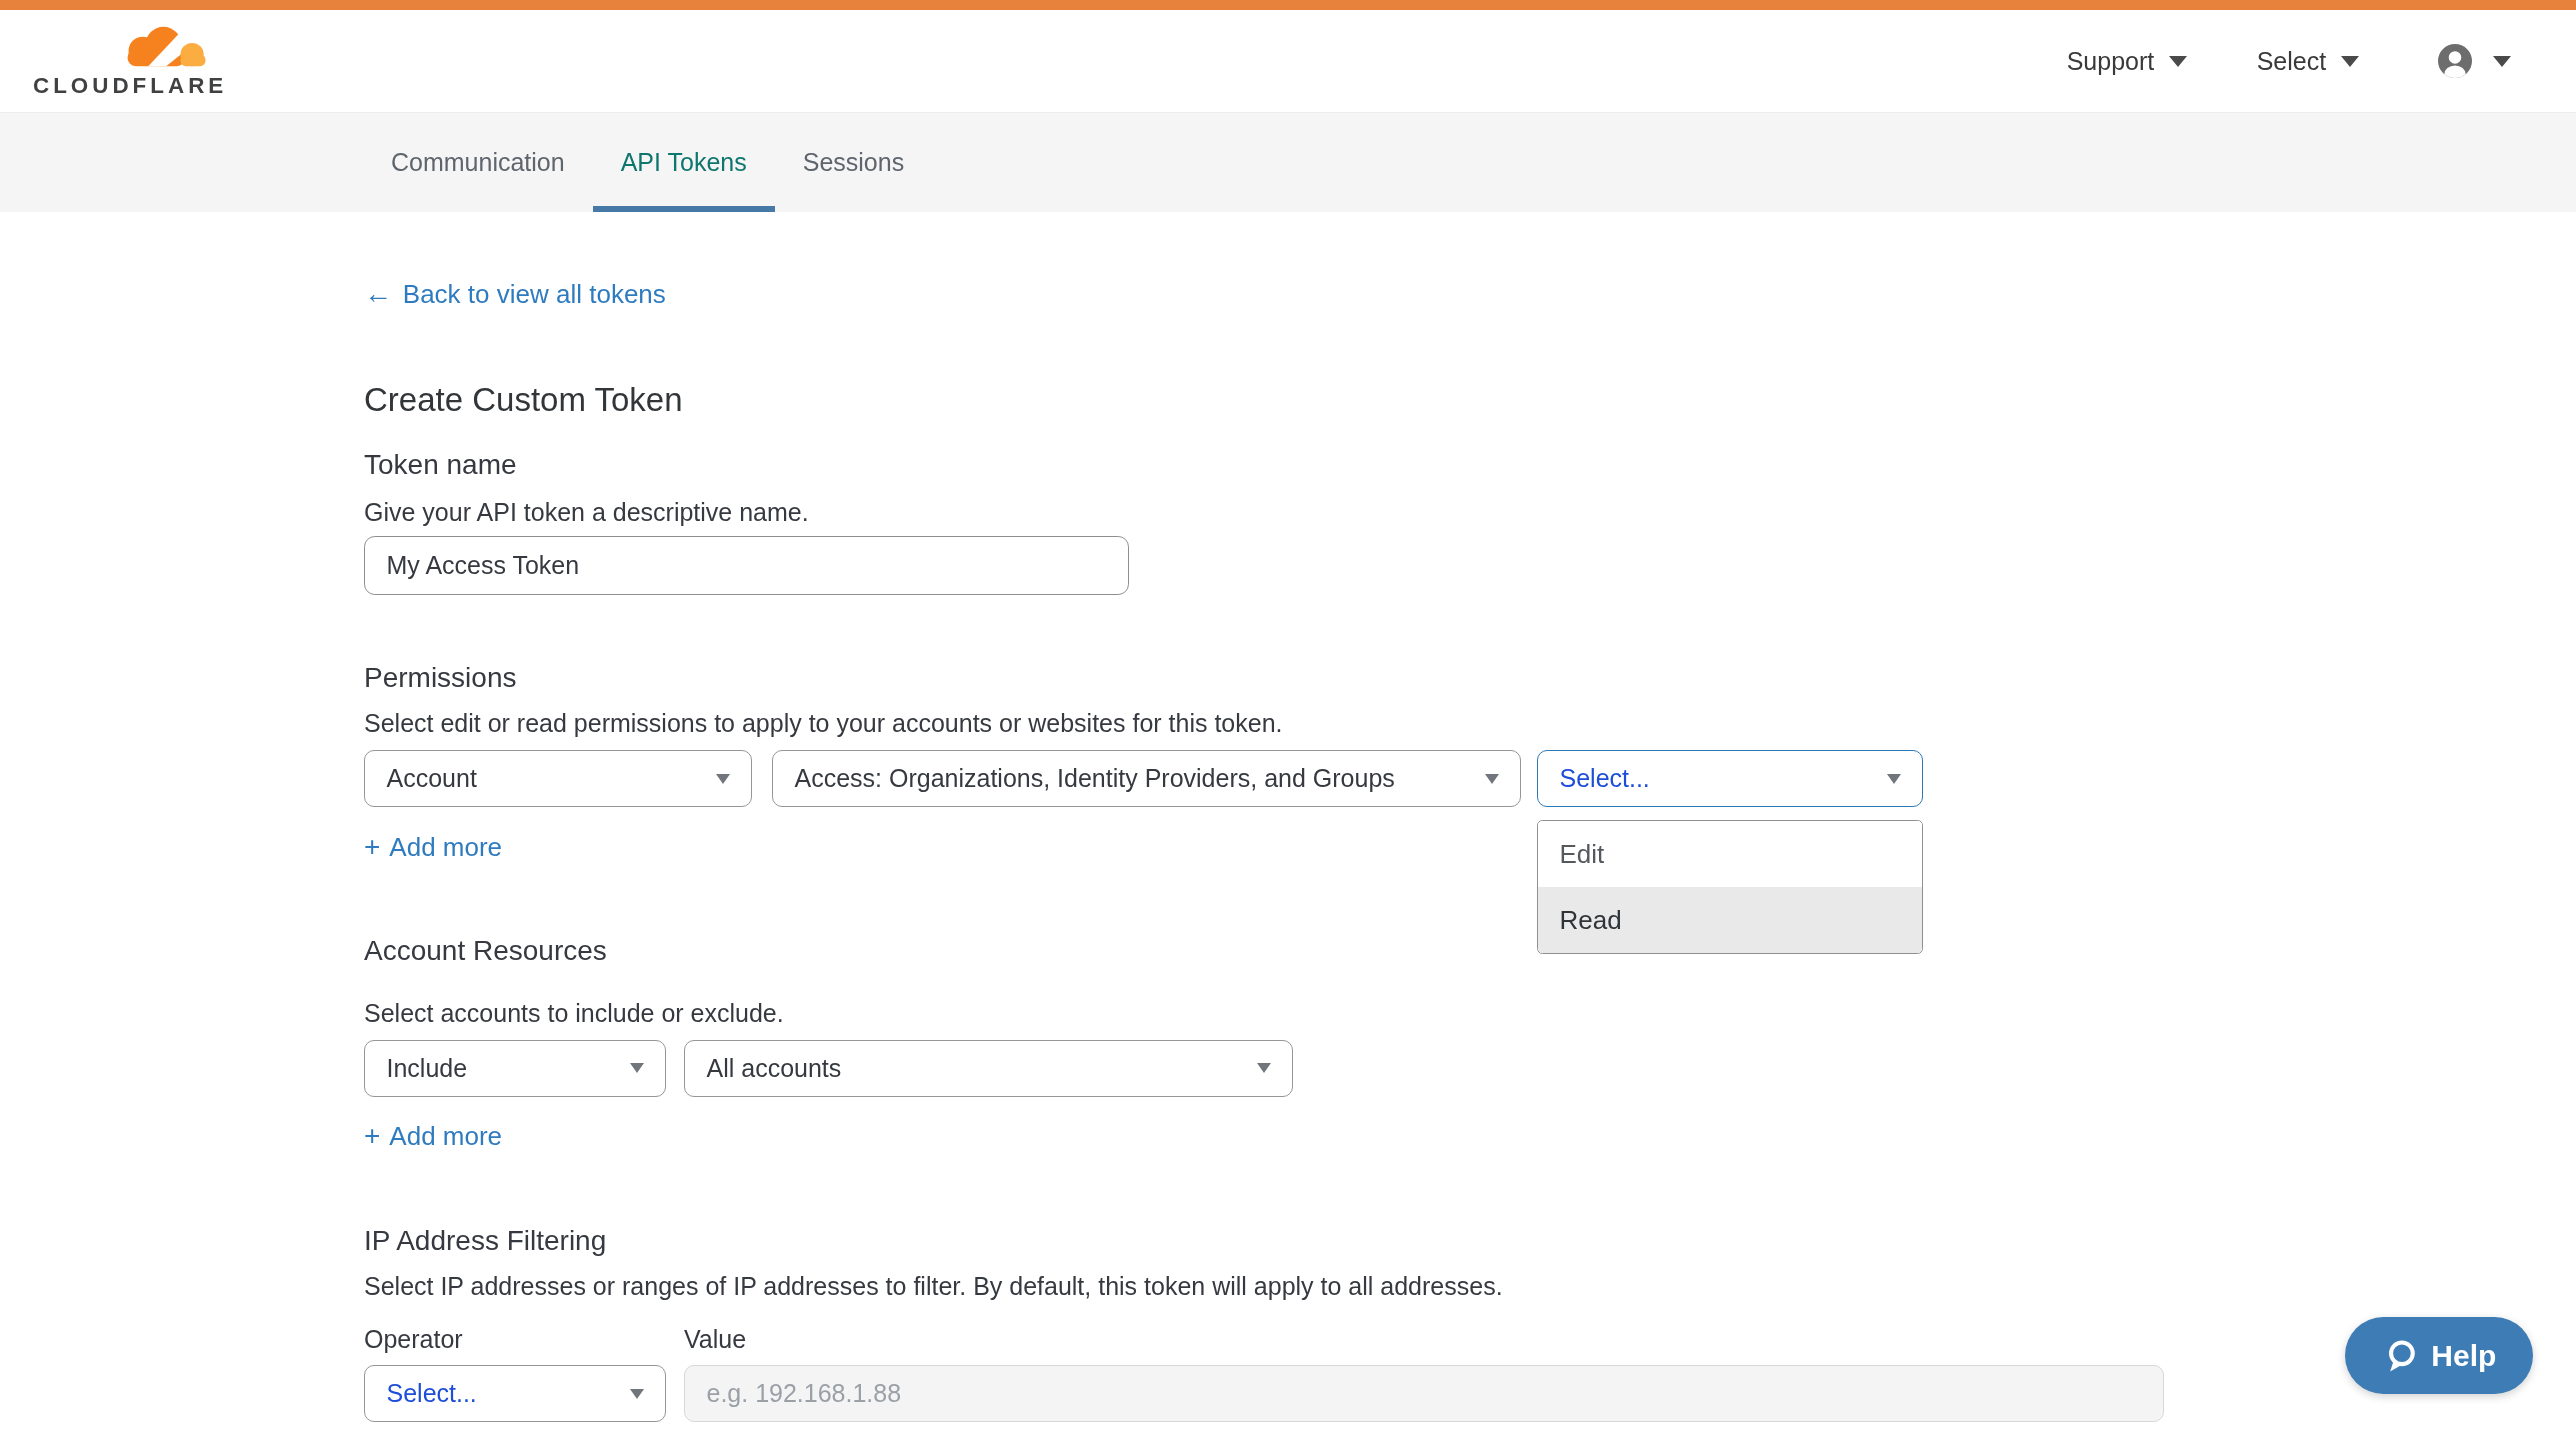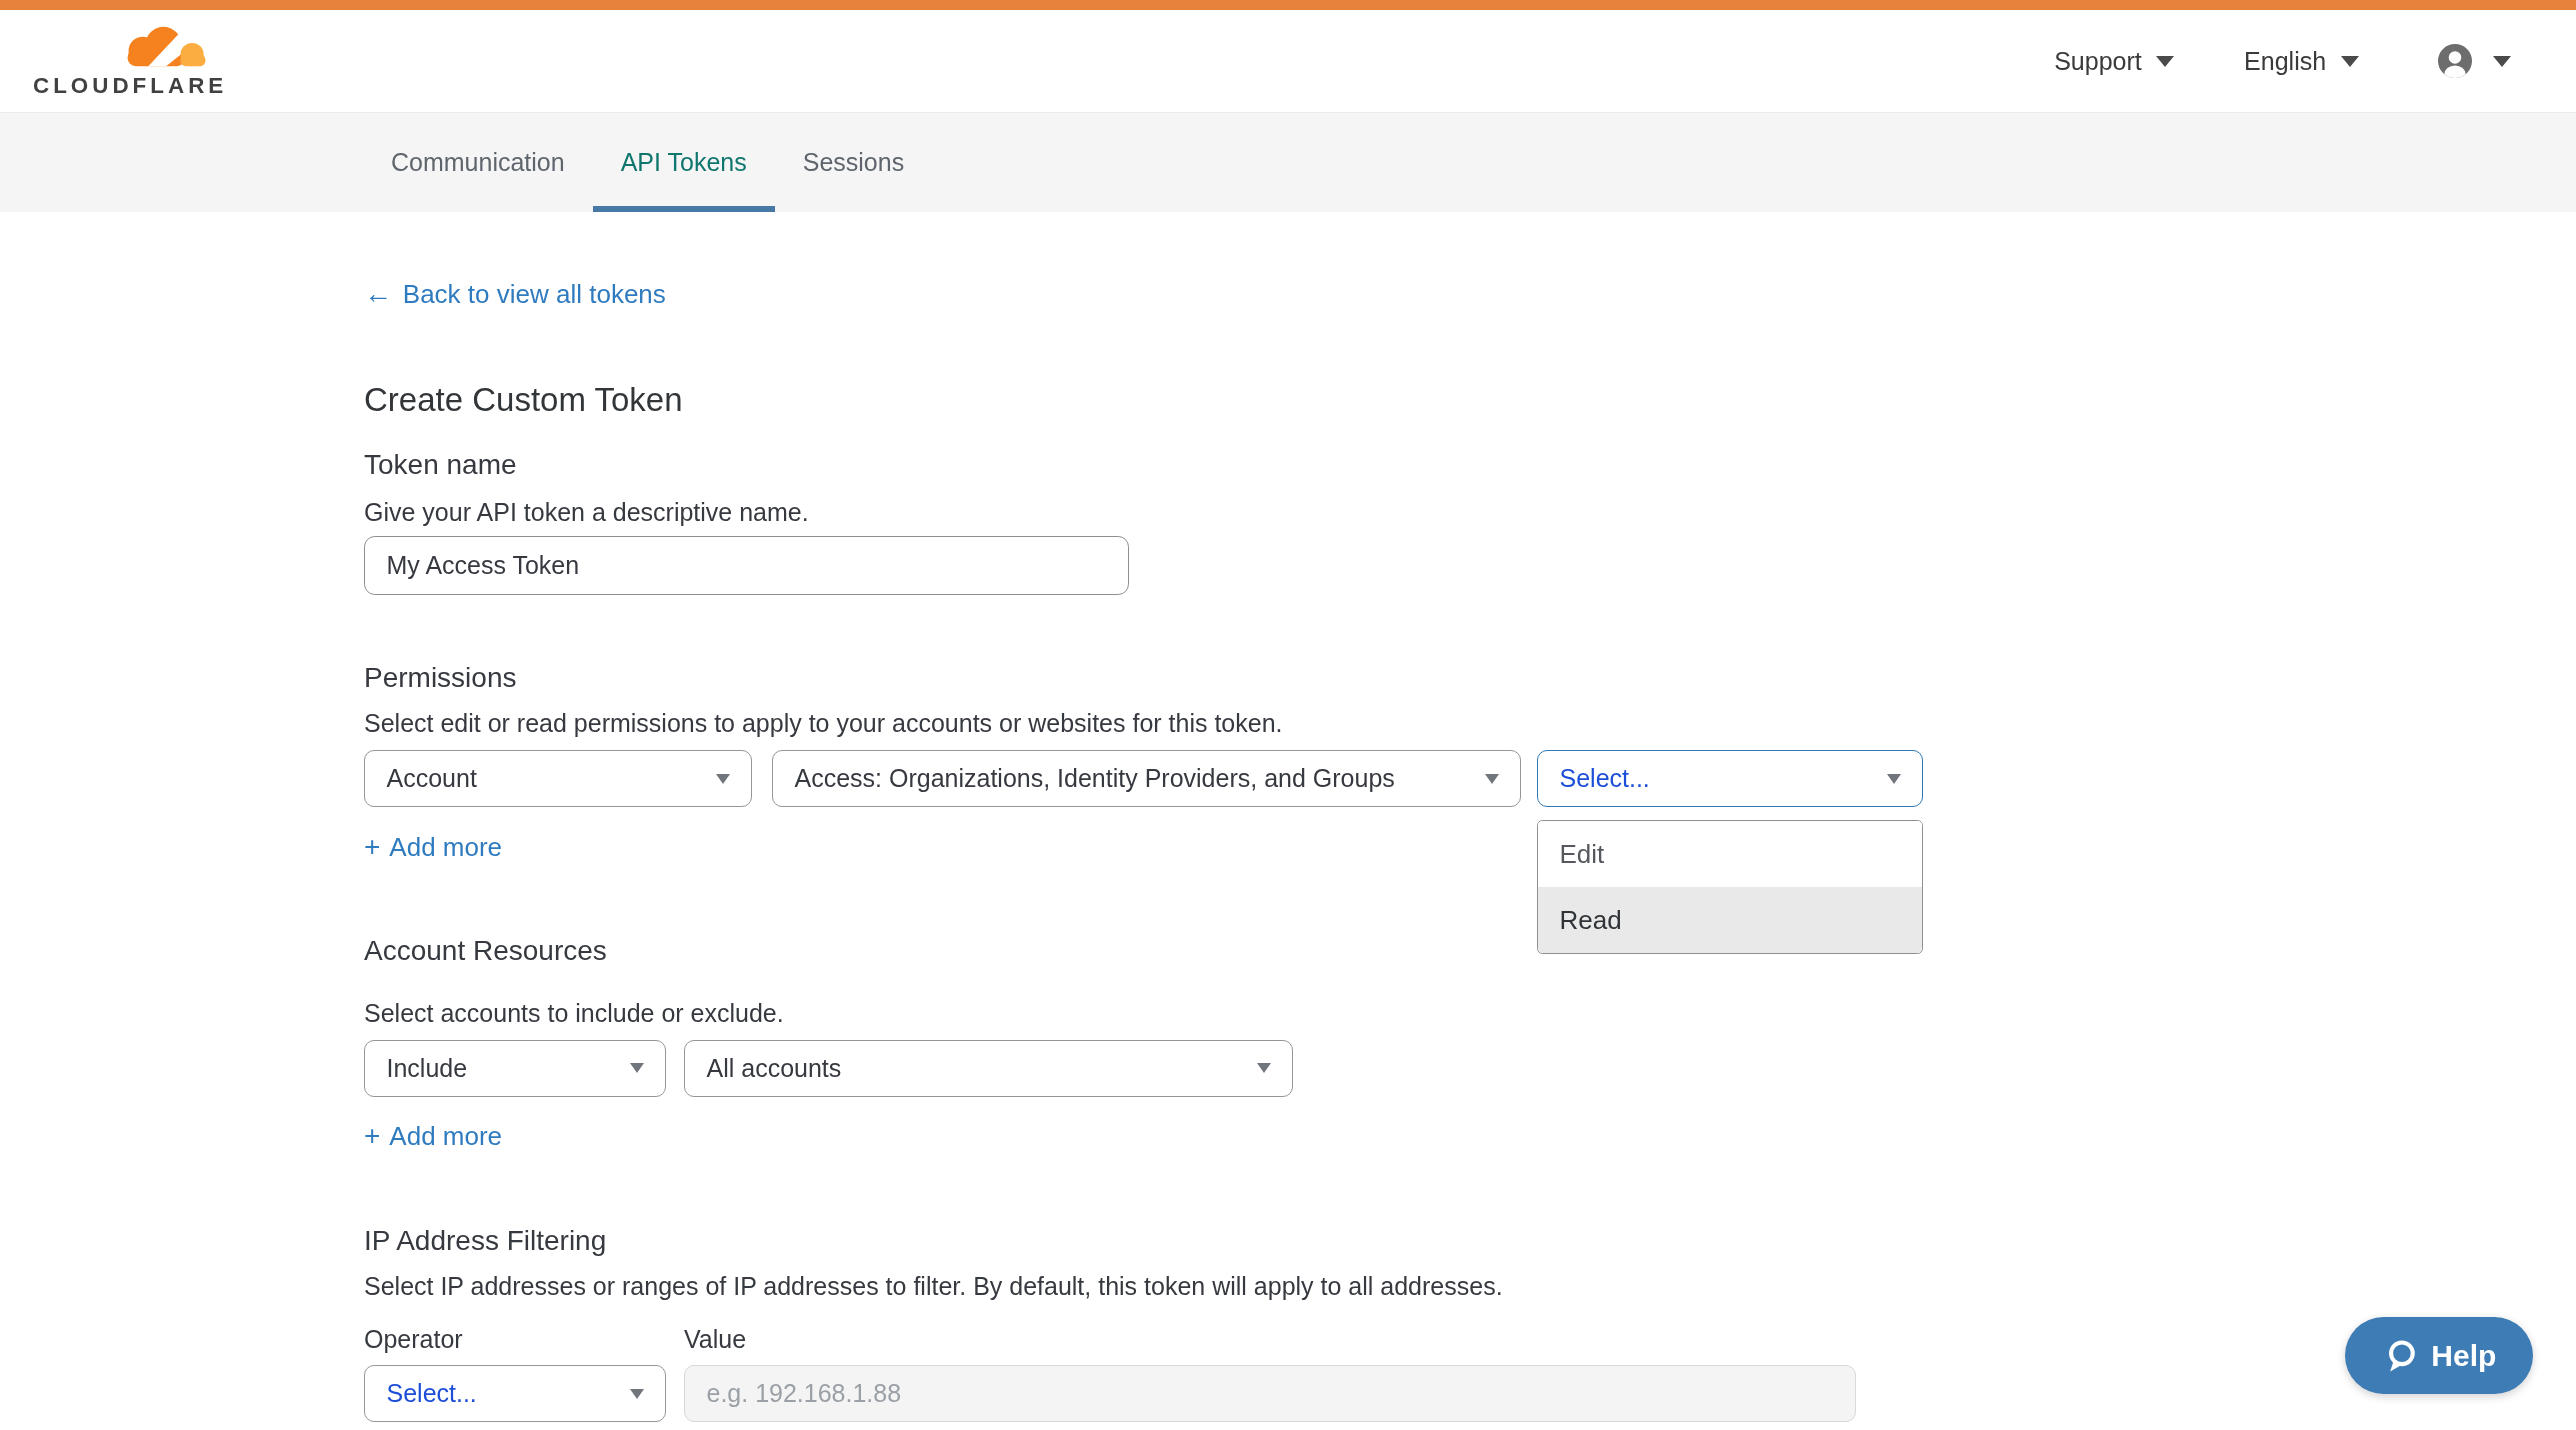--- a/index.html
+++ b/index.html
@@ -61,21 +61,21 @@
   .mt-acct-h { margin-top:71px; }
   .mt-desc3 { margin-top:31px; }
   .mt-row2 { margin-top:11.7px; }
   .mt-add2 { margin-top:24px; }
   .mt-ip-h { margin-top:73px; }
   .mt-desc4 { margin-top:13.5px; }
 
   .ip-labels { margin-top:23px; display:flex; font-size:25px; line-height:30px; color:#36393f; }
   .ip-labels .lbl-operator { width:320px; }
   .ip-row { margin-top:11.7px; display:flex; }
-  .value-input { width:1172px; height:57px; margin-left:18px; background:#f4f4f5; border:1.8px solid #d8d8d8; border-radius:10px; padding:0 21.5px; font-size:25px; font-family:"Liberation Sans", sans-serif; color:#7d8288; outline:none; }
+  .value-input { width:1480px; height:57px; margin-left:18px; background:#f4f4f5; border:1.8px solid #d8d8d8; border-radius:10px; padding:0 21.5px; font-size:25px; font-family:"Liberation Sans", sans-serif; color:#7d8288; outline:none; }
   .value-input::placeholder { color:#9aa0a6; }
 
   
   .help-btn { position:fixed; right:43px; bottom:36px; width:188px; height:77px; border-radius:39px; background:#3d7cb4; color:#fff; display:flex; align-items:center; justify-content:center; cursor:pointer; box-shadow:0 2.7px 9px rgba(0,0,0,0.18); }
   .help-btn .help-label { font-size:30px; font-weight:700; margin-left:11.7px; }
 </style>
 </head>
 <body>
 
 <div class="top-orange"></div>
@@ -97,21 +97,21 @@
     </svg>
     <div class="wordmark">CLOUDFLARE</div>
   </div>
 
   <div class="header-right">
     <div class="hdr-item">
       <span>Support</span>
       <i class="caret"></i>
     </div>
     <div class="hdr-item">
-      <span>English</span>
+      <span>Select</span>
       <i class="caret"></i>
     </div>
     <div class="avatar-group">
       <svg width="34" height="34" viewBox="0 0 38 38">
         <defs>
             <clipPath id="avclip">
               <circle cx="19" cy="19" r="19"></circle>
             </clipPath>
           </defs>
         <circle cx="19" cy="19" r="19" fill="#6d6d6d"></circle>

